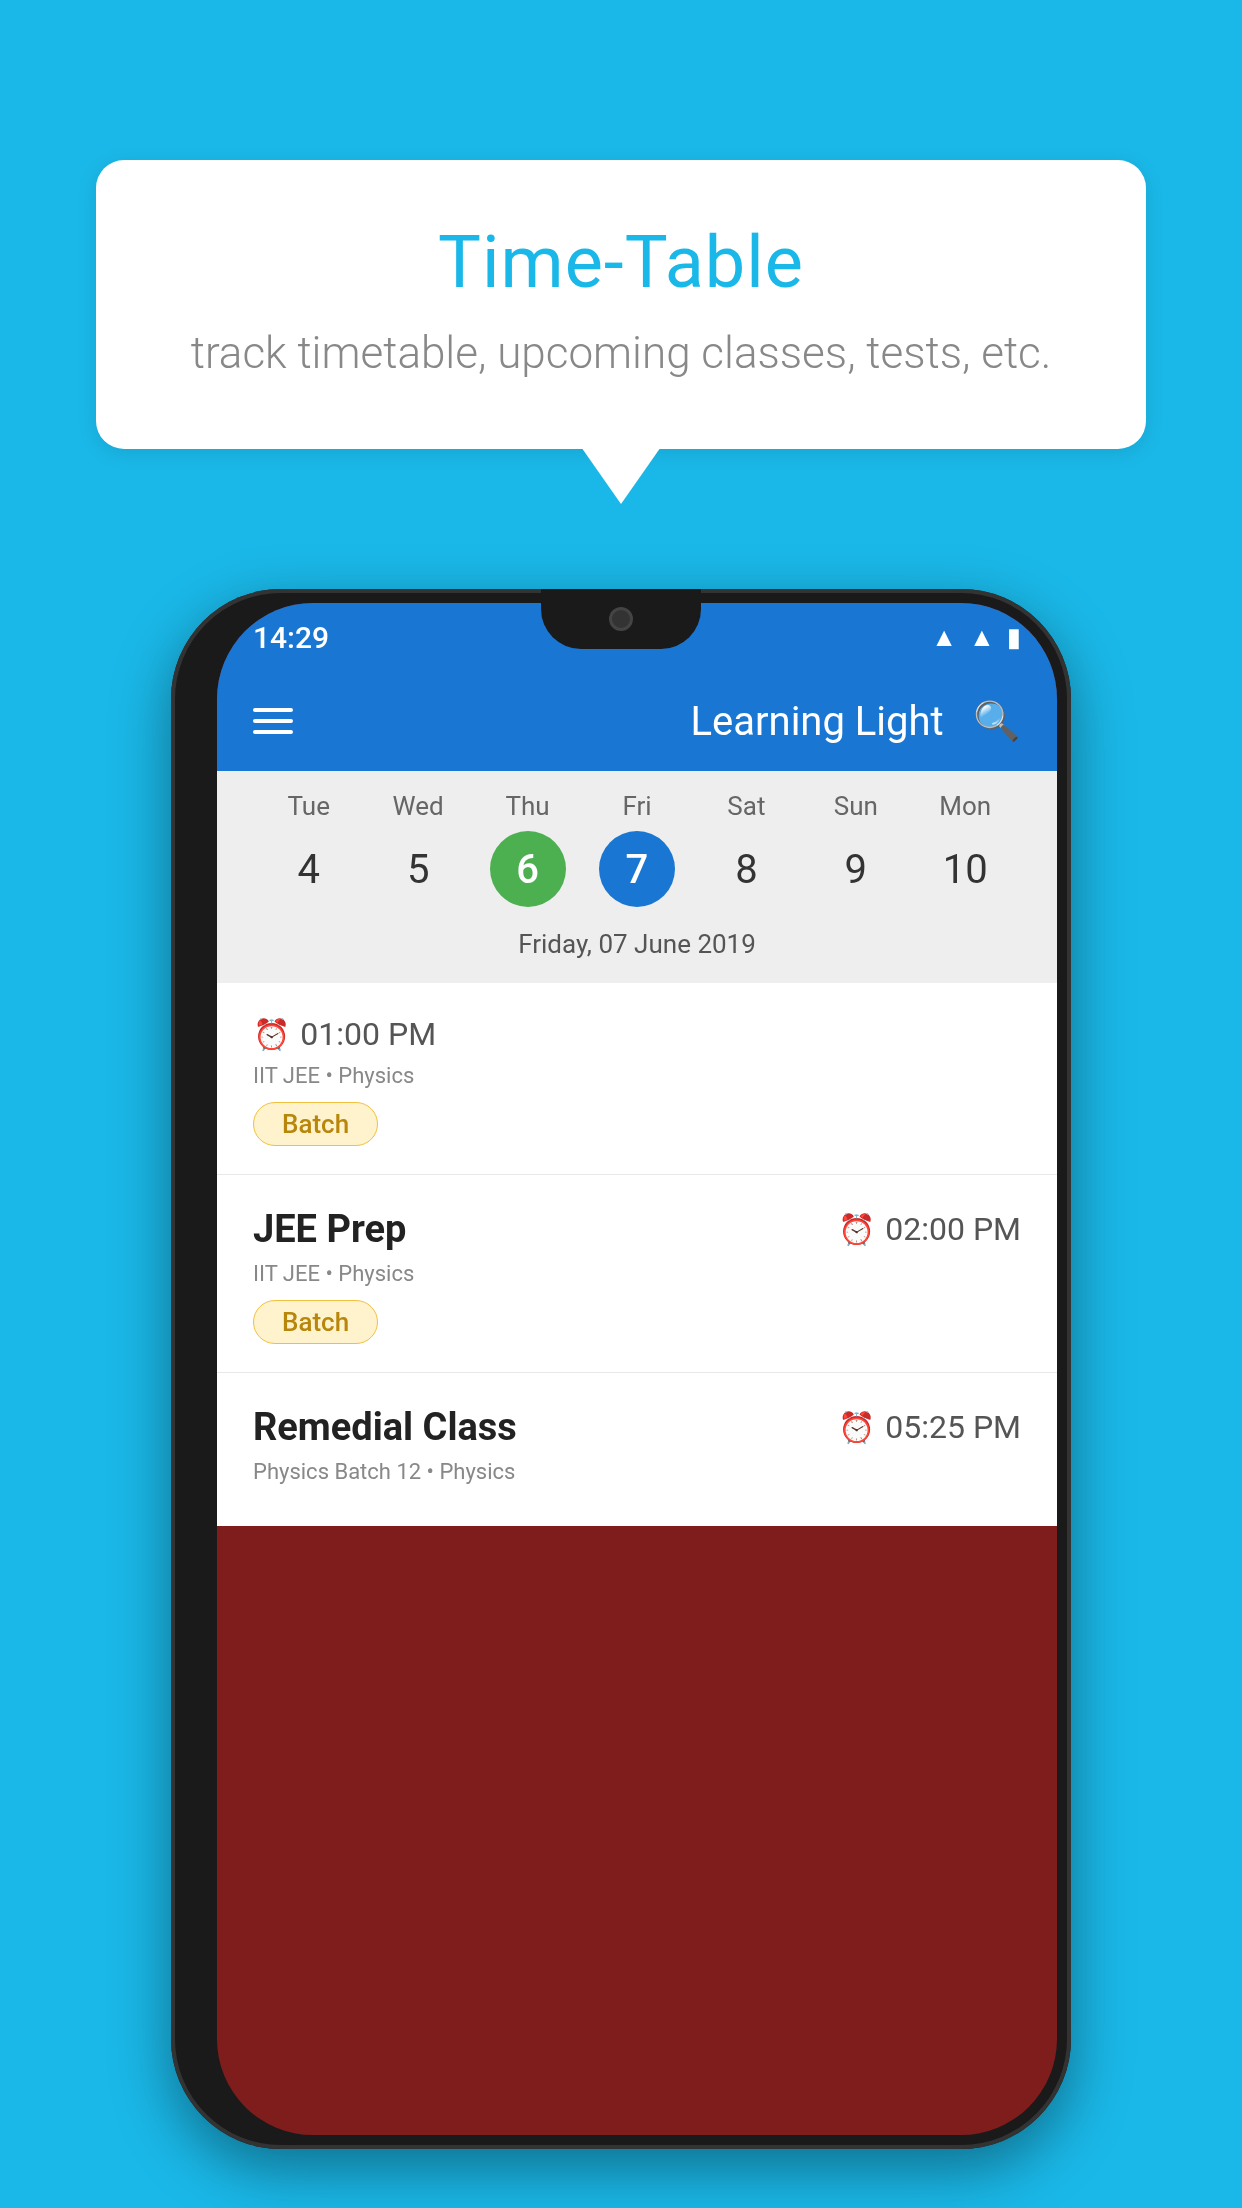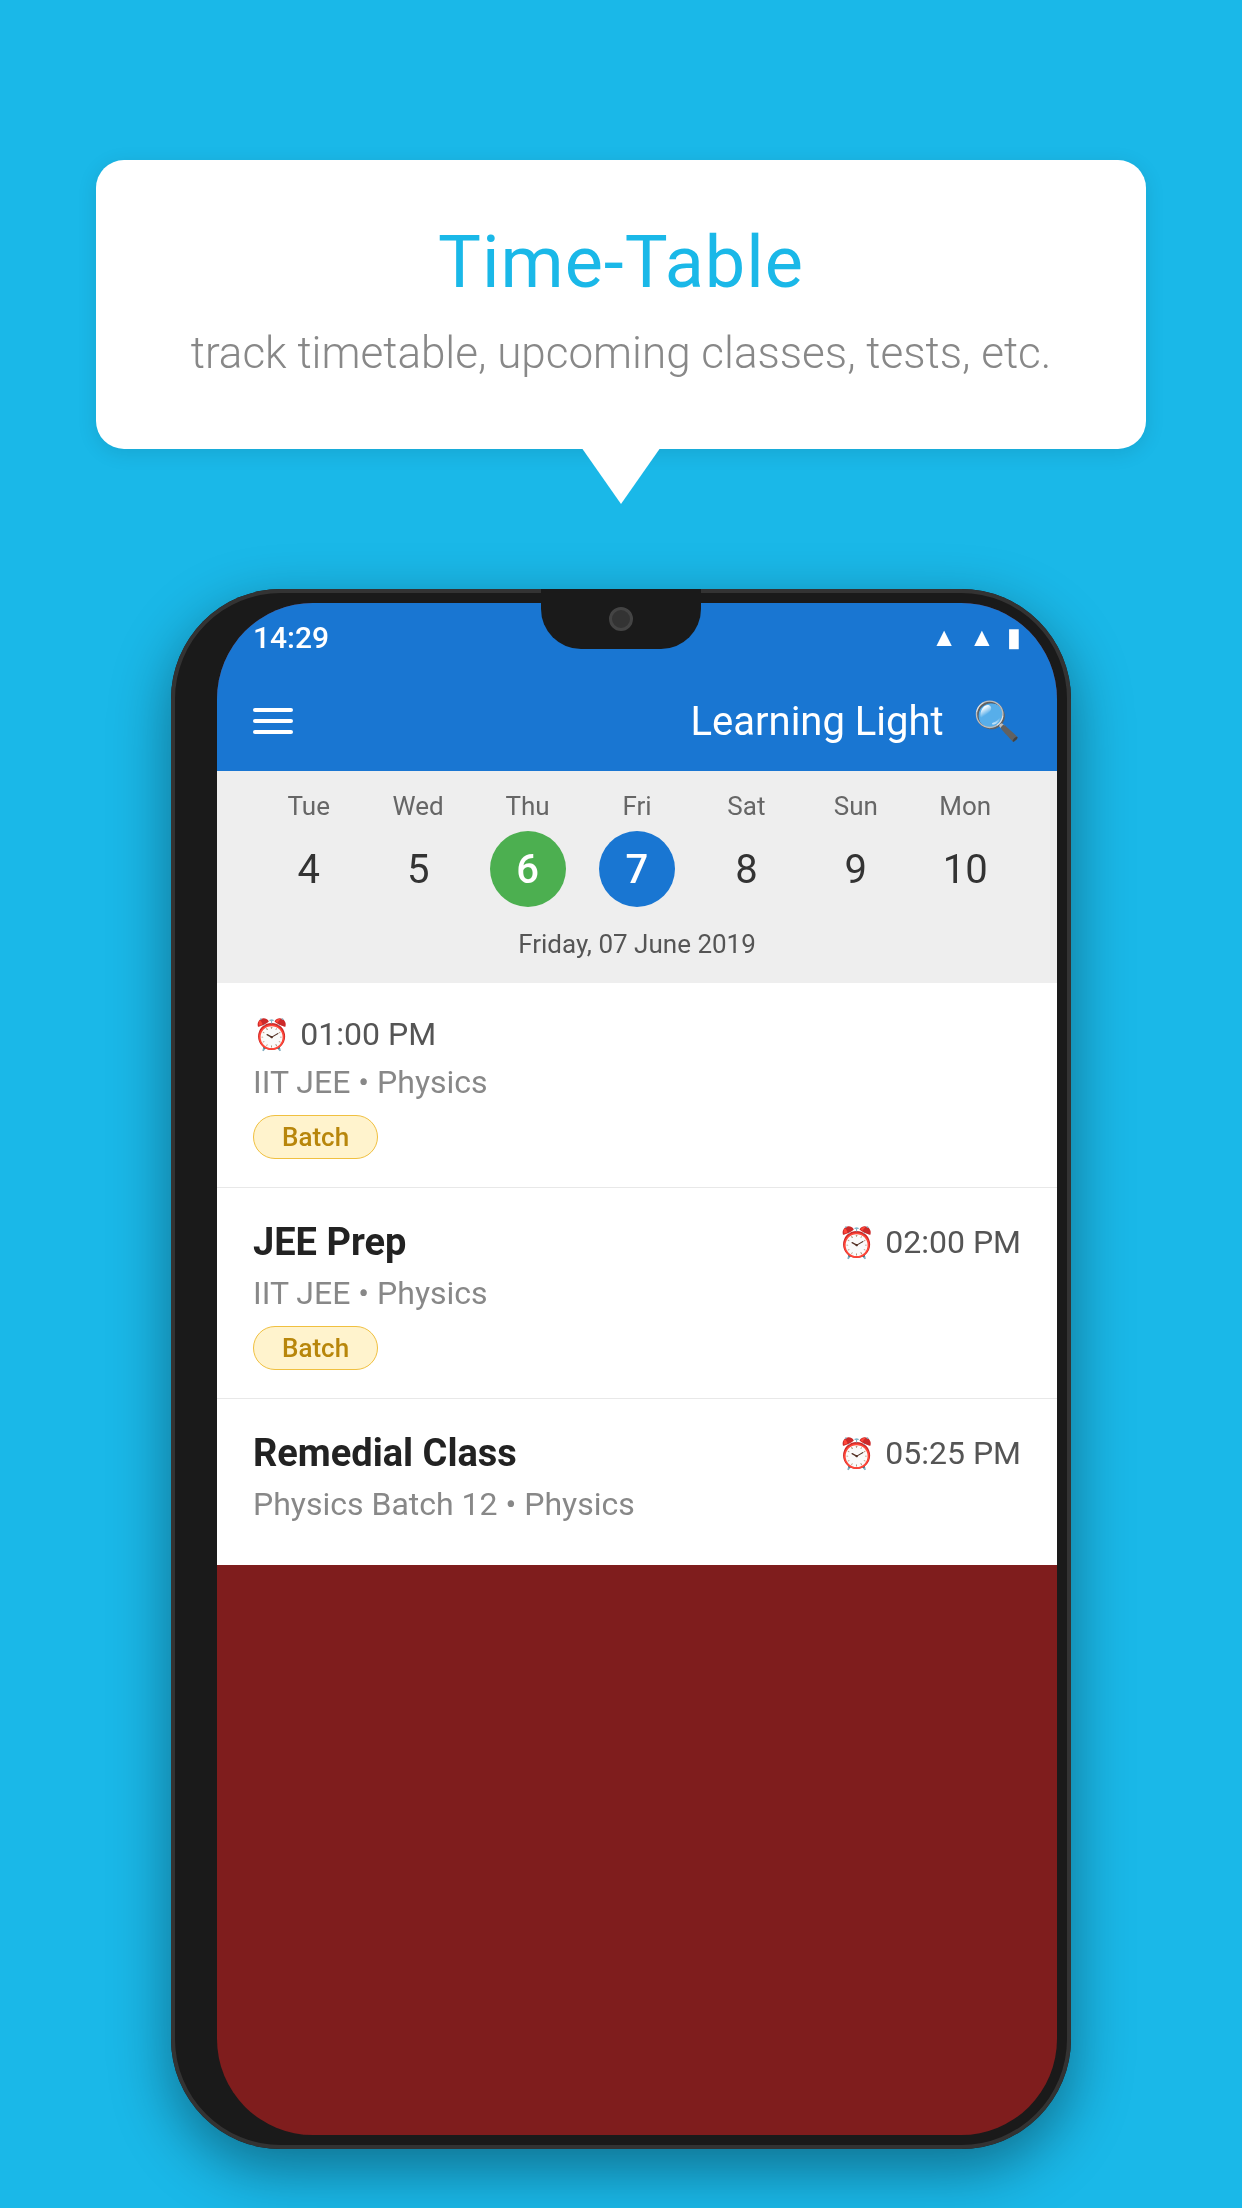--- a/index.html
+++ b/index.html
@@ -289,21 +289,21 @@
       font-size: 32px;
       color: #555;
     }
 
     .clock-icon {
       font-size: 30px;
       color: #777;
     }
 
     .item-subtitle {
-      font-size: 32px;
+      font-size: 22px;
       color: #888;
       margin-bottom: 14px;
     }
 
     .batch-badge {
       display: inline-block;
       background: #fff3cd;
       color: #b8860b;
       border: 1.5px solid #f0c040;
       border-radius: 30px;

